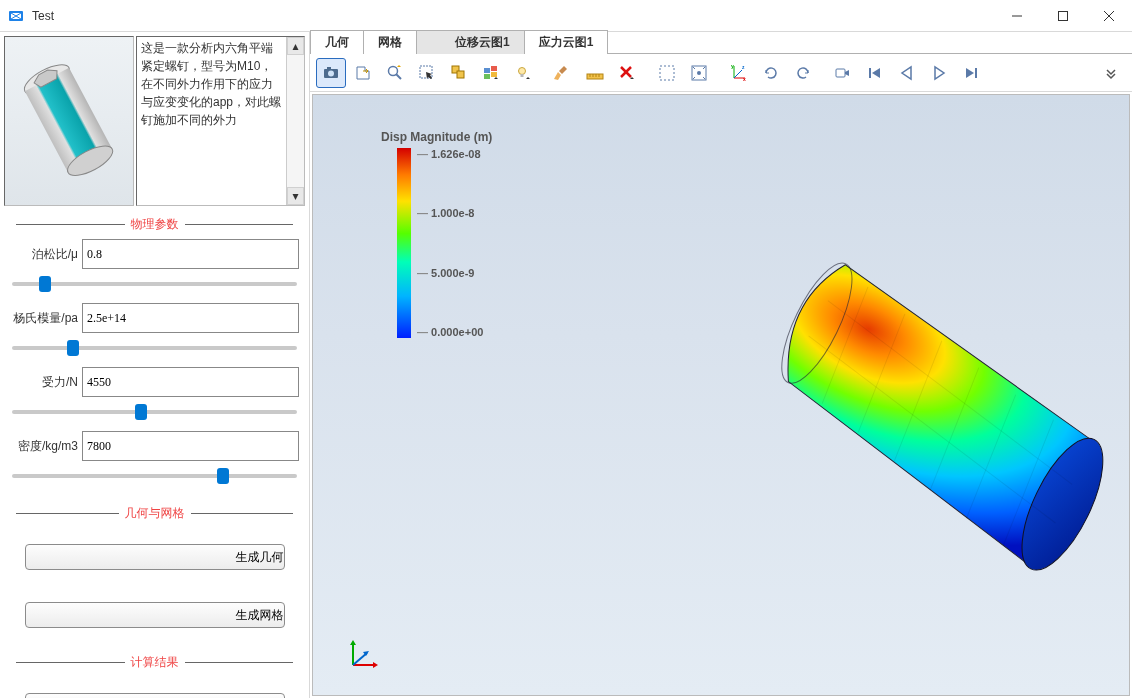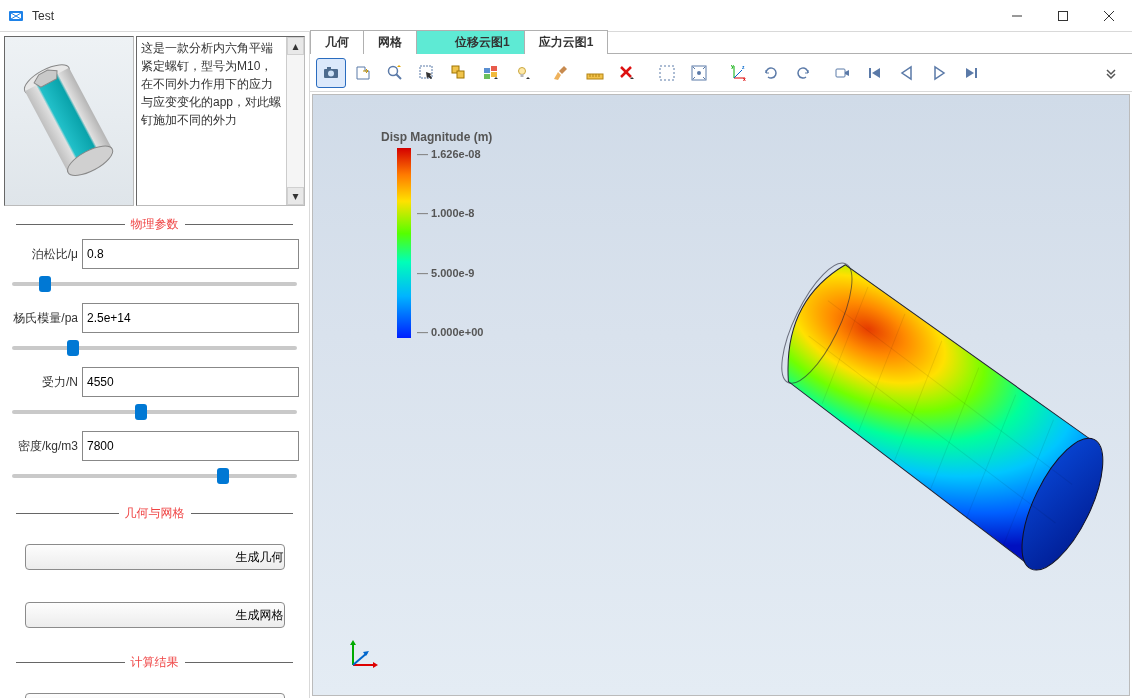--- a/index.html
+++ b/index.html
@@ -27,33 +27,33 @@
 
 
 .section-hd { display:flex; align-items:center; margin: 10px 6px 6px; font-size:12px; color:#ef4444; }
 .section-hd::before, .section-hd::after { content:""; flex:1; border-top:1px solid #666; margin:0 6px; }
 .bottom-divider { border-top:1px solid #666; margin:6px 6px 0; }
 
 
 .param { padding: 0 6px; margin-bottom: 14px;}
 .param .row { display:flex; align-items:center; gap:4px; }
 .param label { width: 68px; font-size: 12px; text-align:right; }
-.param input[type=text] { flex:1; height:22px; border:1px solid #888; padding:14px 4px; font-family: Liberation Sans, sans-serif; font-size:12px; background:#fff;}
+.param input[type=text] { flex:1; height:22px; border:1px solid #888; padding:14px 4px; font-family: Liberation Serif, serif; font-size:12px; background:#fff;}
 .slider-row { margin-top:6px; padding: 0 2px; }
 input[type=range]{ width:100%; -webkit-appearance:none; height:4px; background:#c9c9c9; border-radius:2px; outline:none;}
 input[type=range]::-webkit-slider-thumb{ -webkit-appearance:none; width:12px;height:16px;background:#0078d4;border-radius:3px;}
 
 
 .btn { display:block; width:260px; margin:16px auto; height:26px; line-height:24px; text-align:right; border:1px solid #8b8b8b; background:linear-gradient(#fdfdfd,#ececec); border-radius:4px; font-size:12px;}
 
 
 .rightpanel { flex:1; display:flex; flex-direction:column;font-weight:bold; }
 .tabs { height:22px; display:flex; border-bottom:1px solid #b0b0b0; background:#fff; align-items:flex-end; }
 .tab { padding: 3px 14px; font-size:12px; border:1px solid #b0b0b0; border-bottom:none; margin-right:-1px; background:#fff; position:relative; top:1px;}
-.tab.active { background:#5eead4;padding-left:38px; }
+.tab.active { background:#e5e5e5;padding-left:38px; }
 .toolbar { height:38px; display:flex; align-items:center; padding:0 6px; gap:2px; background:#fff; border-bottom:1px solid #d9d9d9; }
 .tbtn { width:30px; height:30px; border:1px solid transparent; display:flex; align-items:center;justify-content:center; border-radius:3px;}
 .tbtn.box { border:1px solid #2a6cbf; background:#dce9fb; }
 .tsep { width:6px; }
 
 .viewport { flex:1; position:relative; background: linear-gradient(180deg, #d0dbe8 0%, #d9e2ed 40%, #e4ecf4 100%); border:1px solid #bbb; margin:2px; overflow:hidden;}
 
 
 .legend { position:absolute; left:60px; top:35px; font-size:12px; color:#333; }
 .legend-title { margin-bottom:4px; font-size:12px; color:#555; margin-left:8px;}

